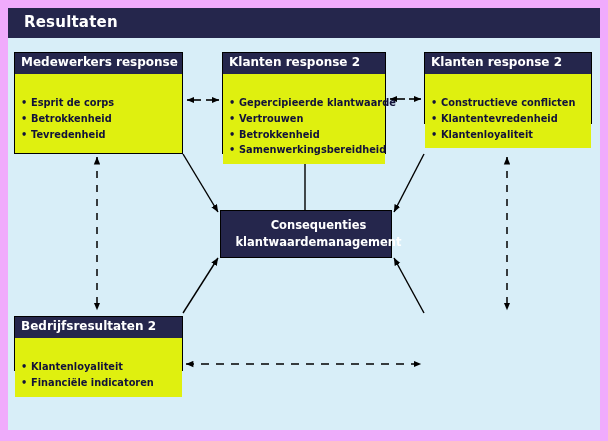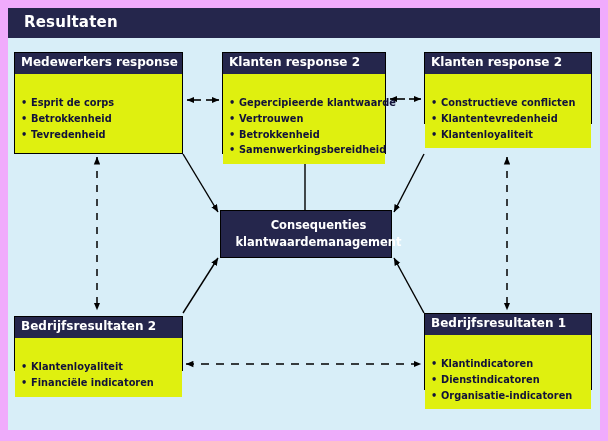--- a/index.html
+++ b/index.html
@@ -226,24 +226,14 @@
   <div class="node" id="node-bedrijf2">
     <div class="node-header">Bedrijfsresultaten 2</div>
     <div class="node-body">
       <ul>
         <li>Klantenloyaliteit</li>
         <li>Financiële indicatoren</li>
       </ul>
     </div>
   </div>
 
-  <div class="node" id="node-bedrijf1">
-    <div class="node-header">Bedrijfsresultaten 1</div>
-    <div class="node-body">
-      <ul>
-        <li>Klantindicatoren</li>
-        <li>Dienstindicatoren</li>
-        <li>Organisatie-indicatoren</li>
-      </ul>
-    </div>
-  </div>
 
 </div>
 
 </body></html>

